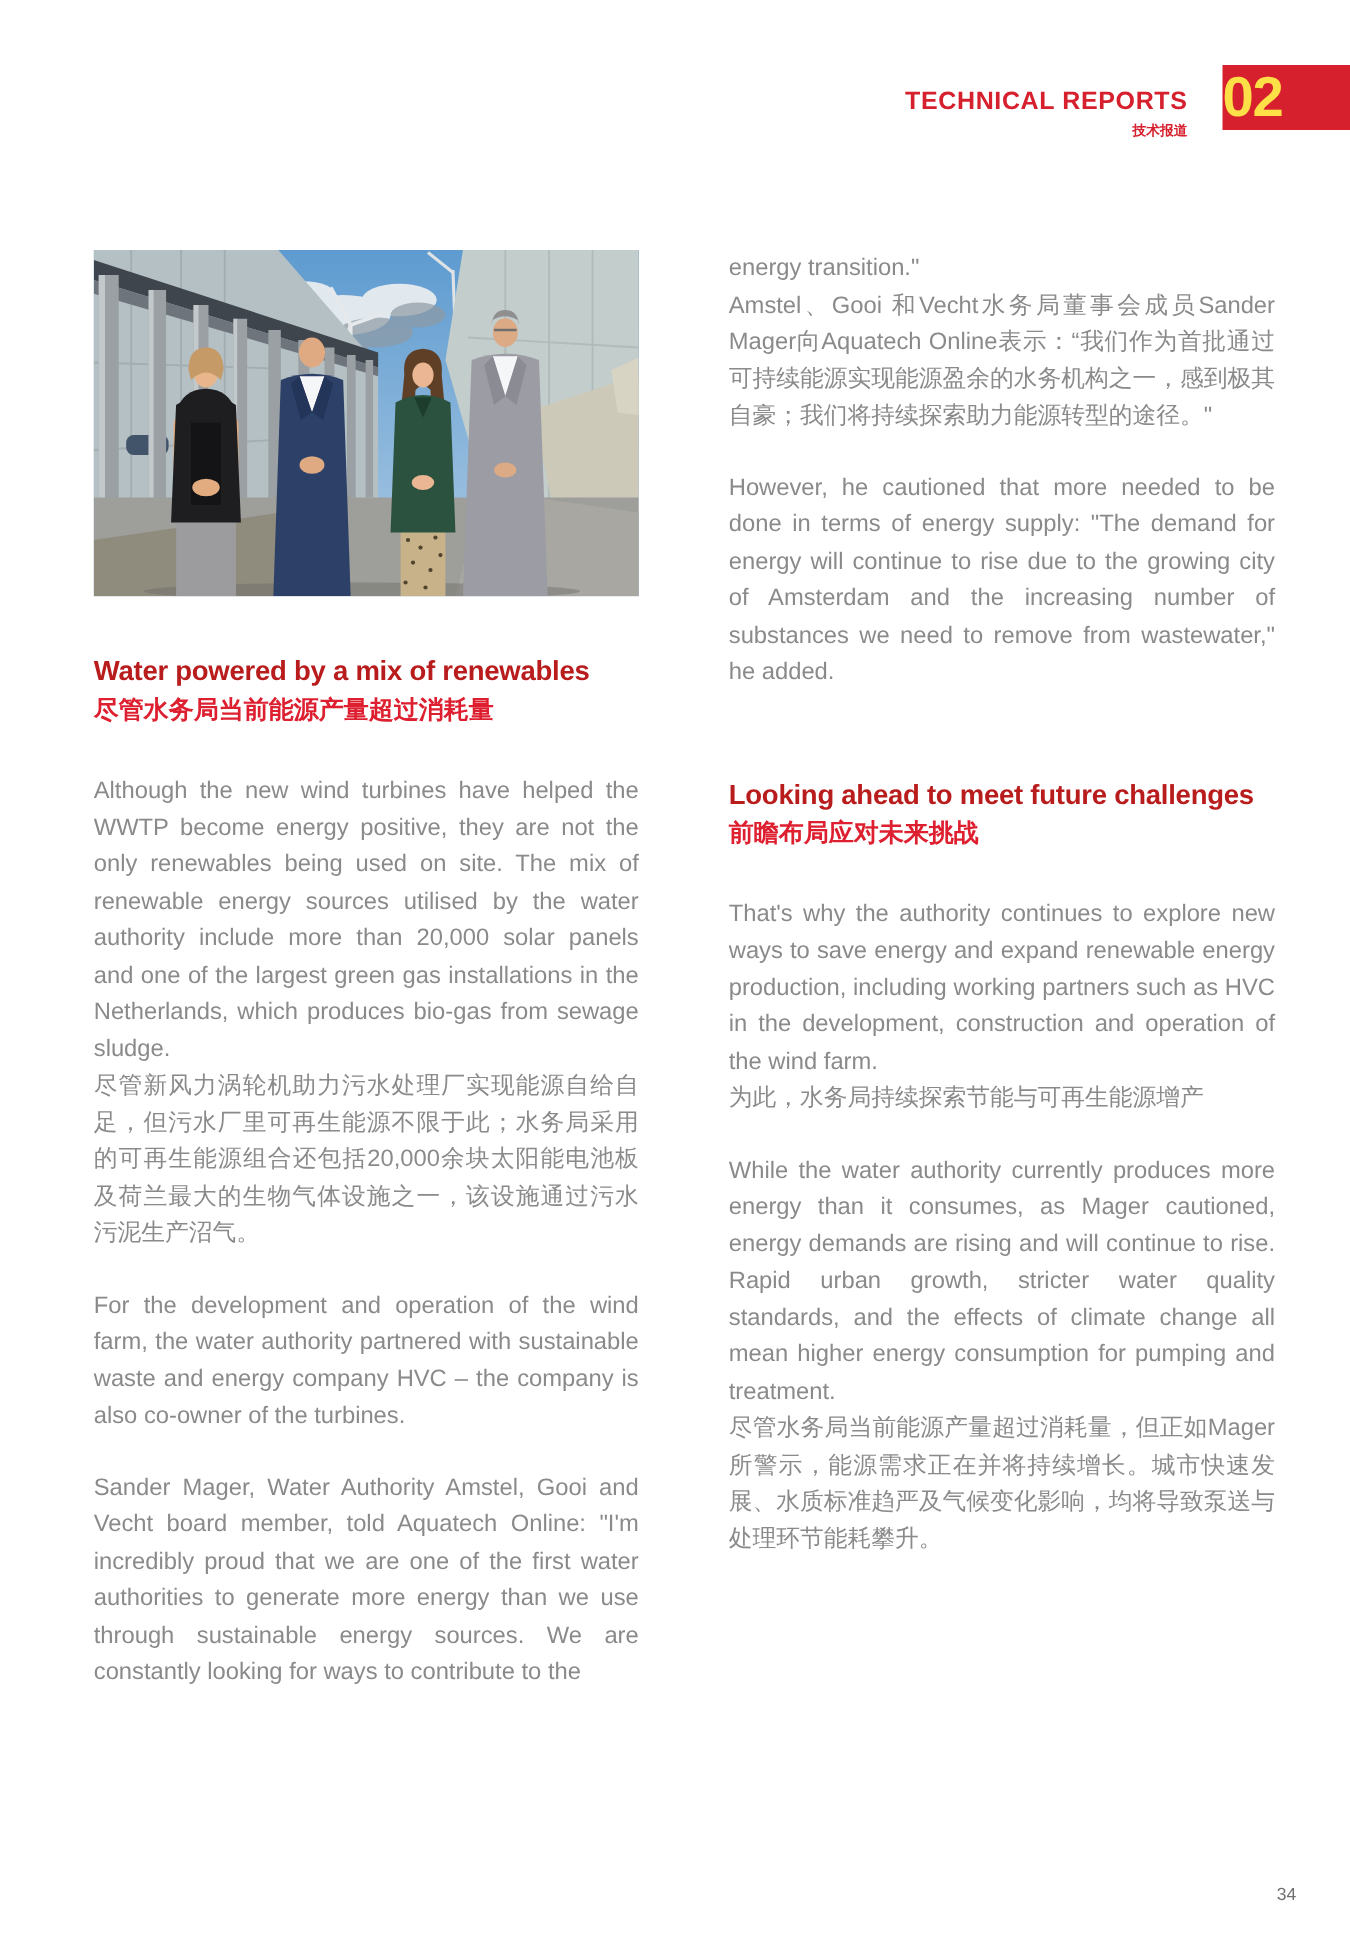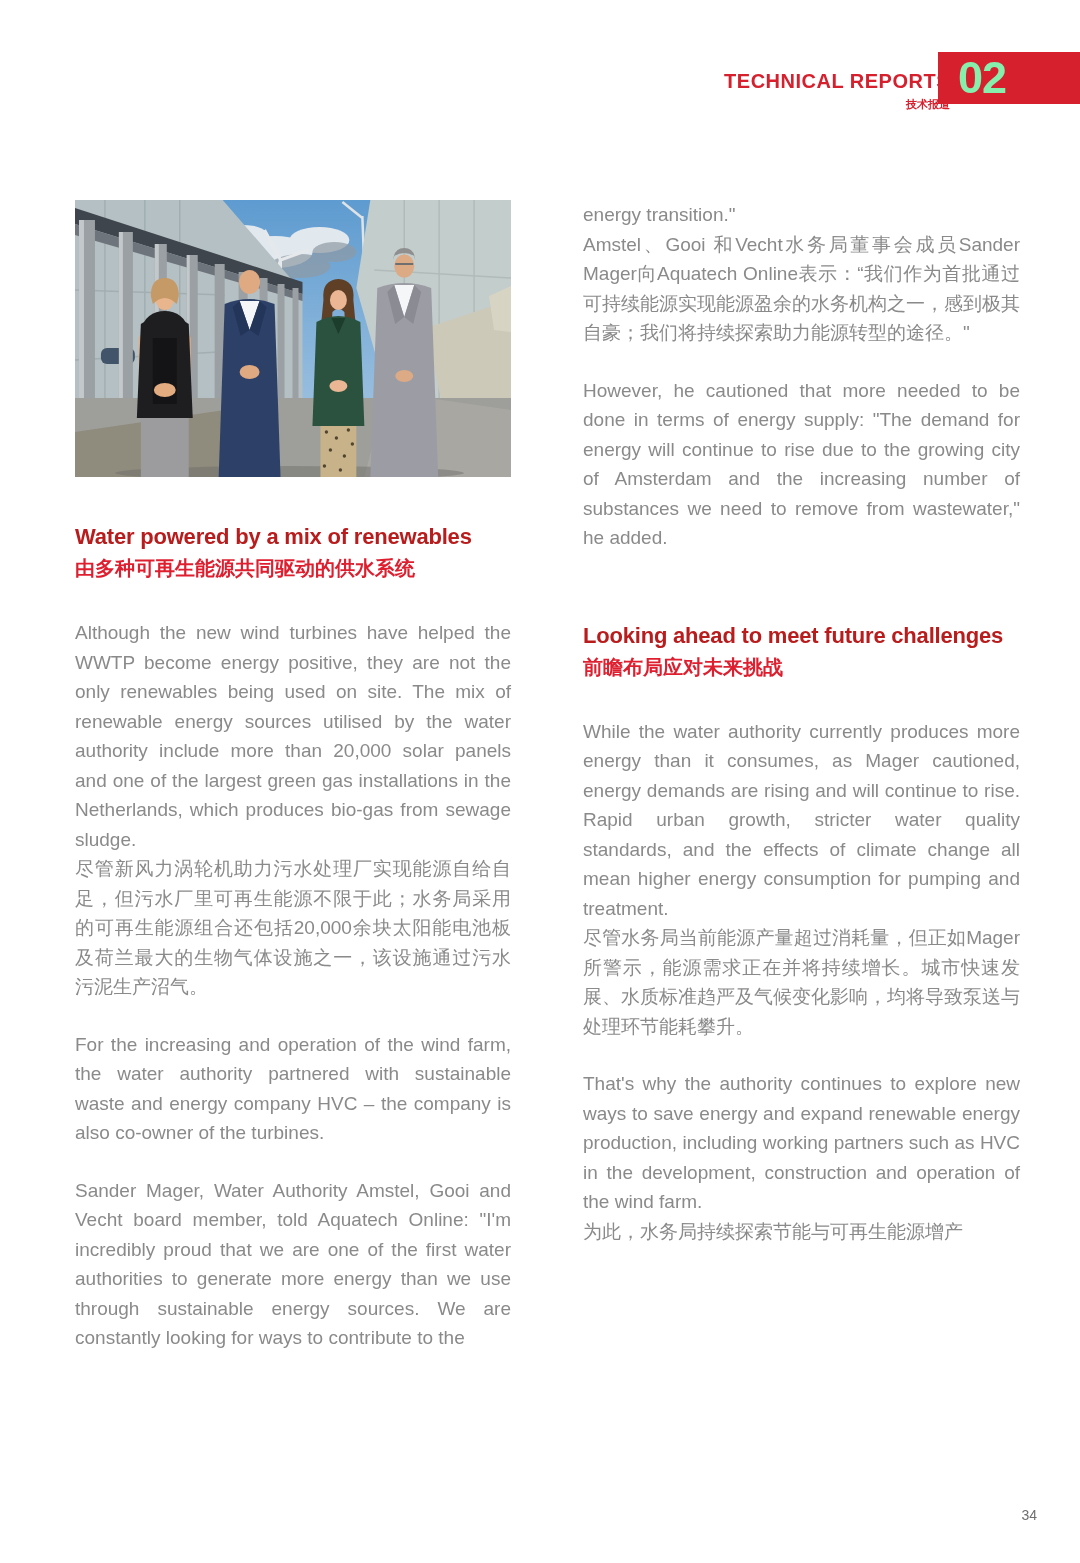--- a/index.html
+++ b/index.html
@@ -7,23 +7,23 @@
   .page {
     position:relative; width:1080px; height:1563px; background:#ffffff;
     font-family:"Liberation Sans", sans-serif; overflow:hidden;
   }
 
   
   .header-titles { position:absolute; top:70px; right:130px; text-align:right; color:#d6202e; }
   .header-title { font-size:20px; font-weight:bold; letter-spacing:0.5px; }
   .header-subtitle { font-size:11px; font-weight:bold; margin-top:4px; }
   .header-badge {
-    position:absolute; top:52px; right:0; width:142px; height:52px;
-    background:#d6202e; color:#86efac; font-weight:bold; font-size:45px;
-    line-height:52px; padding-left:20px; letter-spacing:-1px;
+    position:absolute; top:52px; right:0; width:102px; height:52px;
+    background:#d6202e; color:#fde047; font-weight:bold; font-size:45px;
+    line-height:52px; letter-spacing:-1px;
   }
 
   
   .col { position:absolute; top:200px; width:437px; }
   .col-left { left:75px; width:436px; }
   .col-right { left:583px; }
 
   .photo {
     width:436px; height:277px; margin-bottom:45px; overflow:hidden; background:#9fb6c8;
   }
@@ -191,29 +191,29 @@
           <polygon points="340,85 330,117 339,124 347,92" fill="#8b8b93"></polygon>
           <ellipse cx="330" cy="176" rx="9" ry="6" fill="#dcaa85"></ellipse>
           <ellipse cx="330" cy="66" rx="10" ry="11.5" fill="#dcaa85"></ellipse>
           <path d="M319,60 Q320,48 330,48 Q340,48 341,60 L340,56 Q330,50 320,56 Z" fill="#8f8f8f"></path>
           <line x1="321" y1="64" x2="339" y2="64" stroke="#6f6f6f" stroke-width="2"></line>
         </g>
       </svg>
     </div>
 
     <h2 class="sec-en one-line">Water powered by a mix of renewables</h2>
-    <h3 class="sec-zh">由多种可再生能源共同驱动的供水系统</h3>
+    <h3 class="sec-zh">尽管水务局当前能源产量超过消耗量</h3>
 
     <p class="body">
       <span class="en">Although the new wind turbines have helped the WWTP become energy positive, they are not the only renewables being used on site. The mix of renewable energy sources utilised by the water authority include more than 20,000 solar panels and one of the largest green gas installations in the Netherlands, which produces bio-gas from sewage sludge.</span>
       <span class="zh">尽管新风力涡轮机助力污水处理厂实现能源自给自足，但污水厂里可再生能源不限于此；水务局采用的可再生能源组合还包括20,000余块太阳能电池板及荷兰最大的生物气体设施之一，该设施通过污水污泥生产沼气。</span>
     </p>
 
     <p class="body">
-      <span class="en">For the increasing and operation of the wind farm, the water authority partnered with sustainable waste and energy company HVC – the company is also co-owner of the turbines.</span>
+      <span class="en">For the development and operation of the wind farm, the water authority partnered with sustainable waste and energy company HVC – the company is also co-owner of the turbines.</span>
     </p>
 
     <p class="body">
       <span class="en">Sander Mager, Water Authority Amstel, Gooi and Vecht board member, told Aquatech Online: "I'm incredibly proud that we are one of the first water authorities to generate more energy than we use through sustainable energy sources. We are constantly looking for ways to contribute to the</span>
     </p>
   </div>
 
   <div class="col col-right">
 
     <p class="body first-line">
@@ -222,25 +222,25 @@
     </p>
 
     <p class="body">
       <span class="en">However, he cautioned that more needed to be done in terms of energy supply: "The demand for energy will continue to rise due to the growing city of Amsterdam and the increasing number of substances we need to remove from wastewater," he added.</span>
     </p>
 
     <h2 class="sec-en sec-gap">Looking ahead to meet future challenges</h2>
     <h3 class="sec-zh">前瞻布局应对未来挑战</h3>
 
     <p class="body">
+      <span class="en">That's why the authority continues to explore new ways to save energy and expand renewable energy production, including working partners such as HVC in the development, construction and operation of the wind farm.</span>
+      <span class="zh">为此，水务局持续探索节能与可再生能源增产</span>
+    </p>
+
+    <p class="body">
       <span class="en">While the water authority currently produces more energy than it consumes, as Mager cautioned, energy demands are rising and will continue to rise. Rapid urban growth, stricter water quality standards, and the effects of climate change all mean higher energy consumption for pumping and treatment.</span>
       <span class="zh">尽管水务局当前能源产量超过消耗量，但正如Mager所警示，能源需求正在并将持续增长。城市快速发展、水质标准趋严及气候变化影响，均将导致泵送与处理环节能耗攀升。</span>
     </p>
-
-    <p class="body">
-      <span class="en">That's why the authority continues to explore new ways to save energy and expand renewable energy production, including working partners such as HVC in the development, construction and operation of the wind farm.</span>
-      <span class="zh">为此，水务局持续探索节能与可再生能源增产</span>
-    </p>
   </div>
 
   <div class="page-number">34</div>
 
 </div>
 
 </body></html>

